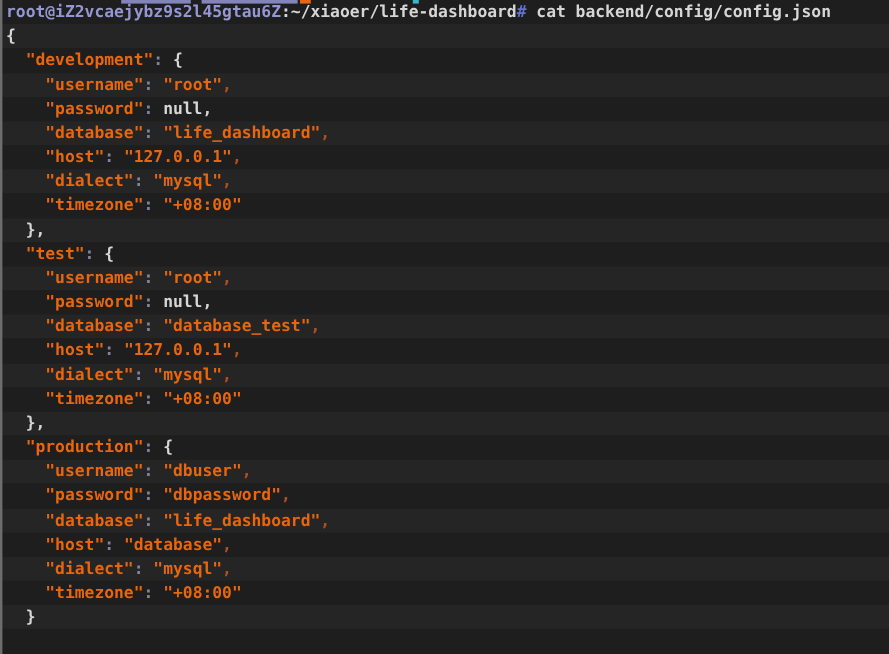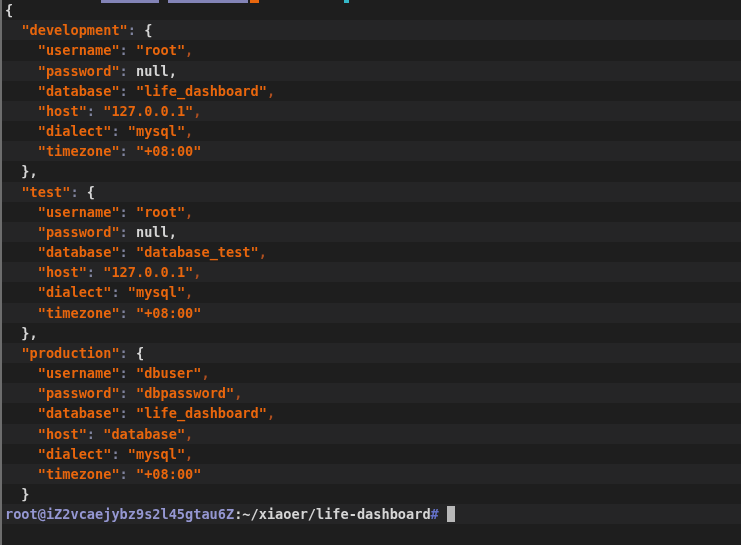--- a/index.html
+++ b/index.html
@@ -48,20 +48,21 @@
 
 <div class="terminal">
   <div class="left-edge"></div>
   <div class="prev-clip">
     <i class="frag-p1"></i>
     <i class="frag-p2"></i>
     <i class="frag-o1"></i>
     <i class="frag-c1"></i>
   </div>
   <div class="lines" id="lines">
+      <div class="line"><span class="c-user">root@iZ2vcaejybz9s2l45gtau6Z</span><span class="c-plain">:~/xiaoer/life-dashboard</span><span class="c-hash">#</span><span class="c-plain"> cat backend/config/config.json</span></div>
       <div class="line"><span class="c-plain">{</span></div>
       <div class="line"><span class="c-plain">  </span><span class="c-key">"development"</span><span class="c-colon">:</span><span class="c-plain"> {</span></div>
       <div class="line"><span class="c-plain">    </span><span class="c-key">"username"</span><span class="c-colon">:</span><span class="c-plain"> </span><span class="c-str">"root"</span><span class="c-comma">,</span></div>
       <div class="line"><span class="c-plain">    </span><span class="c-key">"password"</span><span class="c-colon">:</span><span class="c-plain"> null,</span></div>
       <div class="line"><span class="c-plain">    </span><span class="c-key">"database"</span><span class="c-colon">:</span><span class="c-plain"> </span><span class="c-str">"life_dashboard"</span><span class="c-comma">,</span></div>
       <div class="line"><span class="c-plain">    </span><span class="c-key">"host"</span><span class="c-colon">:</span><span class="c-plain"> </span><span class="c-str">"127.0.0.1"</span><span class="c-comma">,</span></div>
       <div class="line"><span class="c-plain">    </span><span class="c-key">"dialect"</span><span class="c-colon">:</span><span class="c-plain"> </span><span class="c-str">"mysql"</span><span class="c-comma">,</span></div>
       <div class="line"><span class="c-plain">    </span><span class="c-key">"timezone"</span><span class="c-colon">:</span><span class="c-plain"> </span><span class="c-str">"+08:00"</span></div>
       <div class="line"><span class="c-plain">  },</span></div>
       <div class="line"><span class="c-plain">  </span><span class="c-key">"test"</span><span class="c-colon">:</span><span class="c-plain"> {</span></div>
@@ -73,15 +74,14 @@
       <div class="line"><span class="c-plain">    </span><span class="c-key">"timezone"</span><span class="c-colon">:</span><span class="c-plain"> </span><span class="c-str">"+08:00"</span></div>
       <div class="line"><span class="c-plain">  },</span></div>
       <div class="line"><span class="c-plain">  </span><span class="c-key">"production"</span><span class="c-colon">:</span><span class="c-plain"> {</span></div>
       <div class="line"><span class="c-plain">    </span><span class="c-key">"username"</span><span class="c-colon">:</span><span class="c-plain"> </span><span class="c-str">"dbuser"</span><span class="c-comma">,</span></div>
       <div class="line"><span class="c-plain">    </span><span class="c-key">"password"</span><span class="c-colon">:</span><span class="c-plain"> </span><span class="c-str">"dbpassword"</span><span class="c-comma">,</span></div>
       <div class="line"><span class="c-plain">    </span><span class="c-key">"database"</span><span class="c-colon">:</span><span class="c-plain"> </span><span class="c-str">"life_dashboard"</span><span class="c-comma">,</span></div>
       <div class="line"><span class="c-plain">    </span><span class="c-key">"host"</span><span class="c-colon">:</span><span class="c-plain"> </span><span class="c-str">"database"</span><span class="c-comma">,</span></div>
       <div class="line"><span class="c-plain">    </span><span class="c-key">"dialect"</span><span class="c-colon">:</span><span class="c-plain"> </span><span class="c-str">"mysql"</span><span class="c-comma">,</span></div>
       <div class="line"><span class="c-plain">    </span><span class="c-key">"timezone"</span><span class="c-colon">:</span><span class="c-plain"> </span><span class="c-str">"+08:00"</span></div>
       <div class="line"><span class="c-plain">  }</span></div>
-      <div class="line"><span class="c-user">root@iZ2vcaejybz9s2l45gtau6Z</span><span class="c-plain">:~/xiaoer/life-dashboard</span><span class="c-hash">#</span><span class="c-plain"> </span><span class="cursor"></span></div>
     </div>
 </div>
 
 </body></html>

